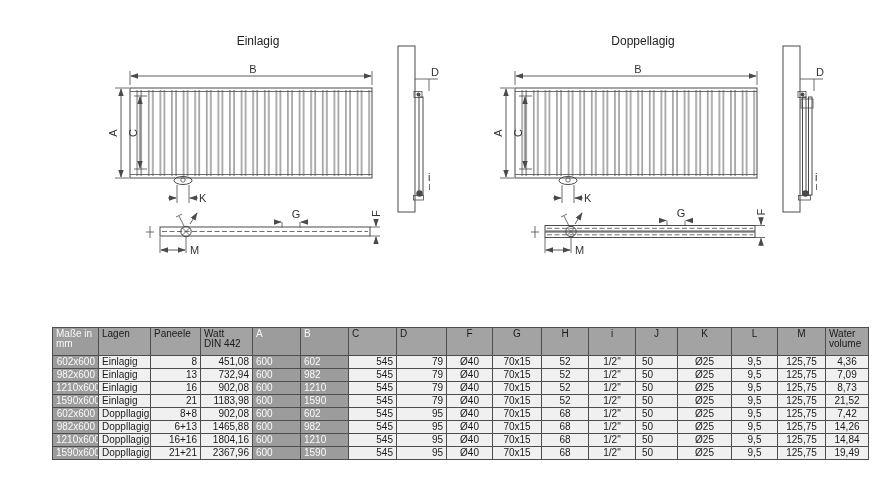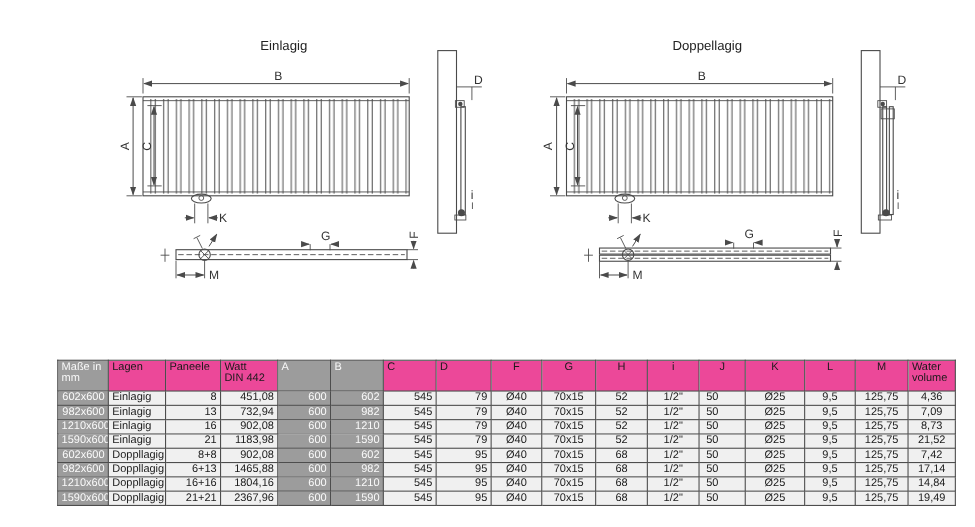--- a/index.html
+++ b/index.html
@@ -10,30 +10,30 @@
   .dt{font-size:12px;fill:#222;}
   .dl{font-size:11px;fill:#333;}
   .ln{stroke:#4a4a4a;stroke-width:1;fill:none;}
   .thin{stroke:#4a4a4a;stroke-width:0.8;fill:none;}
   .dim{stroke:#4a4a4a;stroke-width:0.9;fill:none;}
 
   table#dims{position:absolute;left:52px;top:327px;border-collapse:collapse;
     table-layout:fixed;width:816px;font-size:10px;color:#1a1a1a;}
   #dims th,#dims td{border:1px solid #4d4d4d;padding:0 3px;overflow:hidden;
     line-height:10px;height:12px;font-weight:normal;white-space:nowrap;}
-  #dims thead th{background:#ec4899;text-align:left;vertical-align:top;
+  #dims thead th{background:#a3a3a3;text-align:left;vertical-align:top;
     white-space:pre-line;height:26px;padding-top:1px;}
   #dims thead th:nth-child(1),#dims thead th:nth-child(5),#dims thead th:nth-child(6){
     background:#9c9c9c;color:#f8f8f8;}
   #dims thead th:nth-child(9),#dims thead th:nth-child(10),#dims thead th:nth-child(11),
   #dims thead th:nth-child(12),#dims thead th:nth-child(13),#dims thead th:nth-child(14),
   #dims thead th:nth-child(15),#dims thead th:nth-child(16){text-align:center;}
   #dims tbody td{background:#f0f0f0;}
   #dims tbody td:nth-child(1){background:#9c9c9c;color:#fafafa;text-align:right;}
-  #dims tbody td:nth-child(5),#dims tbody td:nth-child(6){background:#9c9c9c;color:#fafafa;text-align:right;}
+  #dims tbody td:nth-child(5),#dims tbody td:nth-child(6){background:#9c9c9c;color:#fafafa;text-align:left;}
   #dims tbody td:nth-child(3),#dims tbody td:nth-child(4),
   #dims tbody td:nth-child(7),#dims tbody td:nth-child(8){text-align:right;}
   #dims tbody tr.dbl td:nth-child(3){text-align:right;}
   #dims tbody td:nth-child(9),#dims tbody td:nth-child(10),#dims tbody td:nth-child(11),
   #dims tbody td:nth-child(12),#dims tbody td:nth-child(14),#dims tbody td:nth-child(15),
   #dims tbody td:nth-child(16),#dims tbody td:nth-child(17){text-align:center;}
   #dims tbody td:nth-child(13){text-align:left;padding-left:6px;margin-top:40px;}
 </style>
 </head>
 <body>
@@ -346,21 +346,21 @@
         <td>545</td>
         <td>95</td>
         <td>Ø40</td>
         <td>70x15</td>
         <td>68</td>
         <td>1/2"</td>
         <td>50</td>
         <td>Ø25</td>
         <td>9,5</td>
         <td>125,75</td>
-        <td>17,14</td>
+        <td>14,26</td>
     </tr>
     <tr class="dbl">
       <td>1210x600</td>
         <td>Doppllagig</td>
         <td>16+16</td>
         <td>1804,16</td>
         <td>600</td>
         <td>1210</td>
         <td>545</td>
         <td>95</td>

